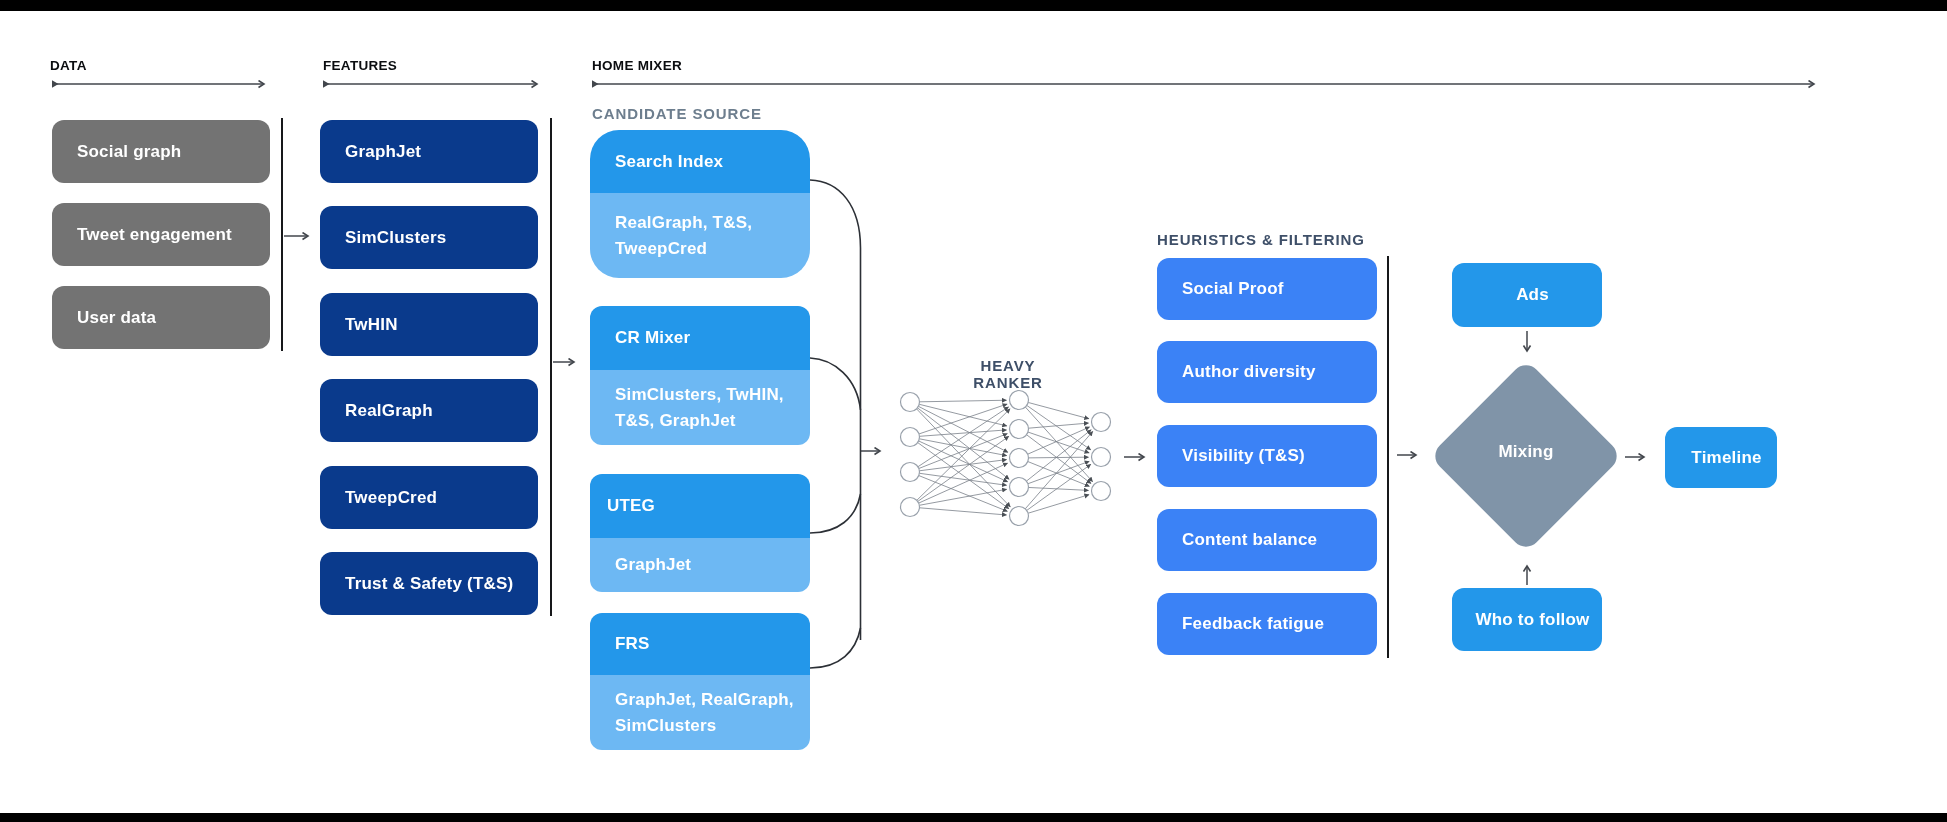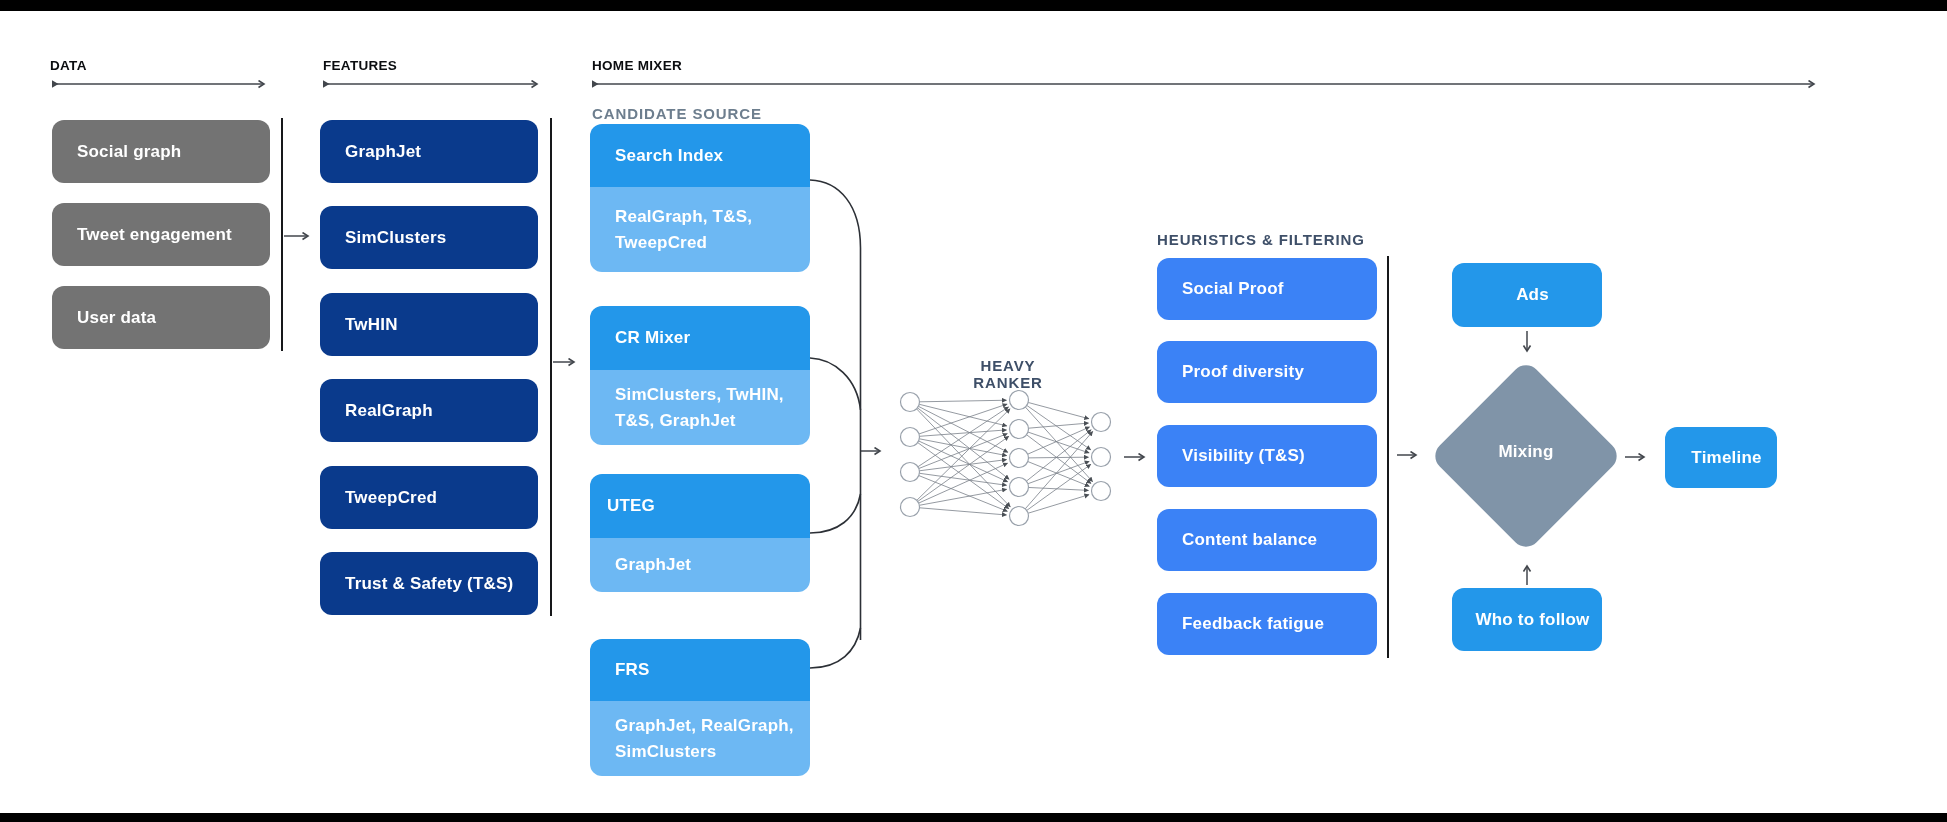--- a/index.html
+++ b/index.html
@@ -134,48 +134,48 @@
 
   <div class="node feat" style="top:120px;">GraphJet</div>
   <div class="node feat" style="top:206px;">SimClusters</div>
   <div class="node feat" style="top:379px;">RealGraph</div>
   <div class="node feat" style="top:293px;">TwHIN</div>
   <div class="node feat" style="top:466px;">TweepCred</div>
   <div class="node feat" style="top:552px;">Trust &amp; Safety (T&amp;S)</div>
 
   <div class="sub-label" style="left:592px;top:105px;">CANDIDATE SOURCE</div>
 
-  <div class="card" style="top:124px;">
+  <div class="card" style="top:130px;border-radius:29px;">
     <div class="card-top" style="height:63px;">Search Index</div>
     <div class="card-sub" style="height:85px;">RealGraph, T&amp;S,
 TweepCred</div>
   </div>
 
   <div class="card" style="top:306px;">
     <div class="card-top" style="height:64px;">CR Mixer</div>
     <div class="card-sub" style="height:75px;">SimClusters, TwHIN,
 T&amp;S, GraphJet</div>
   </div>
 
   <div class="card" style="top:474px;">
     <div class="card-top" style="height:64px;padding-left:17px;">UTEG</div>
     <div class="card-sub" style="height:54px;">GraphJet</div>
   </div>
 
-  <div class="card" style="top:639px;">
+  <div class="card" style="top:613px;">
     <div class="card-top" style="height:62px;">FRS</div>
     <div class="card-sub" style="height:75px;">GraphJet, RealGraph,
 SimClusters</div>
   </div>
 
   <div class="sub-label slate" style="left:952px;top:357px;width:112px;text-align:center;">HEAVY RANKER</div>
 
   <div class="sub-label slate" style="left:1157px;top:231px;">HEURISTICS &amp; FILTERING</div>
   <div class="node heur" style="top:258px;">Social Proof</div>
-  <div class="node heur" style="top:341px;">Proof diversity</div>
+  <div class="node heur" style="top:341px;">Author diversity</div>
   <div class="node heur" style="top:425px;">Visibility (T&amp;S)</div>
   <div class="node heur" style="top:509px;">Content balance</div>
   <div class="node heur" style="top:593px;">Feedback fatigue</div>
 
   <div class="node center" style="left:1452px;top:263px;width:150px;height:64px;">Ads</div>
   <div class="diamond-label">Mixing</div>
   <div class="node center" style="left:1452px;top:588px;width:150px;height:63px;">Who to follow</div>
   <div class="node center" style="left:1665px;top:427px;width:112px;height:61px;">Timeline</div>
 
 </div>

